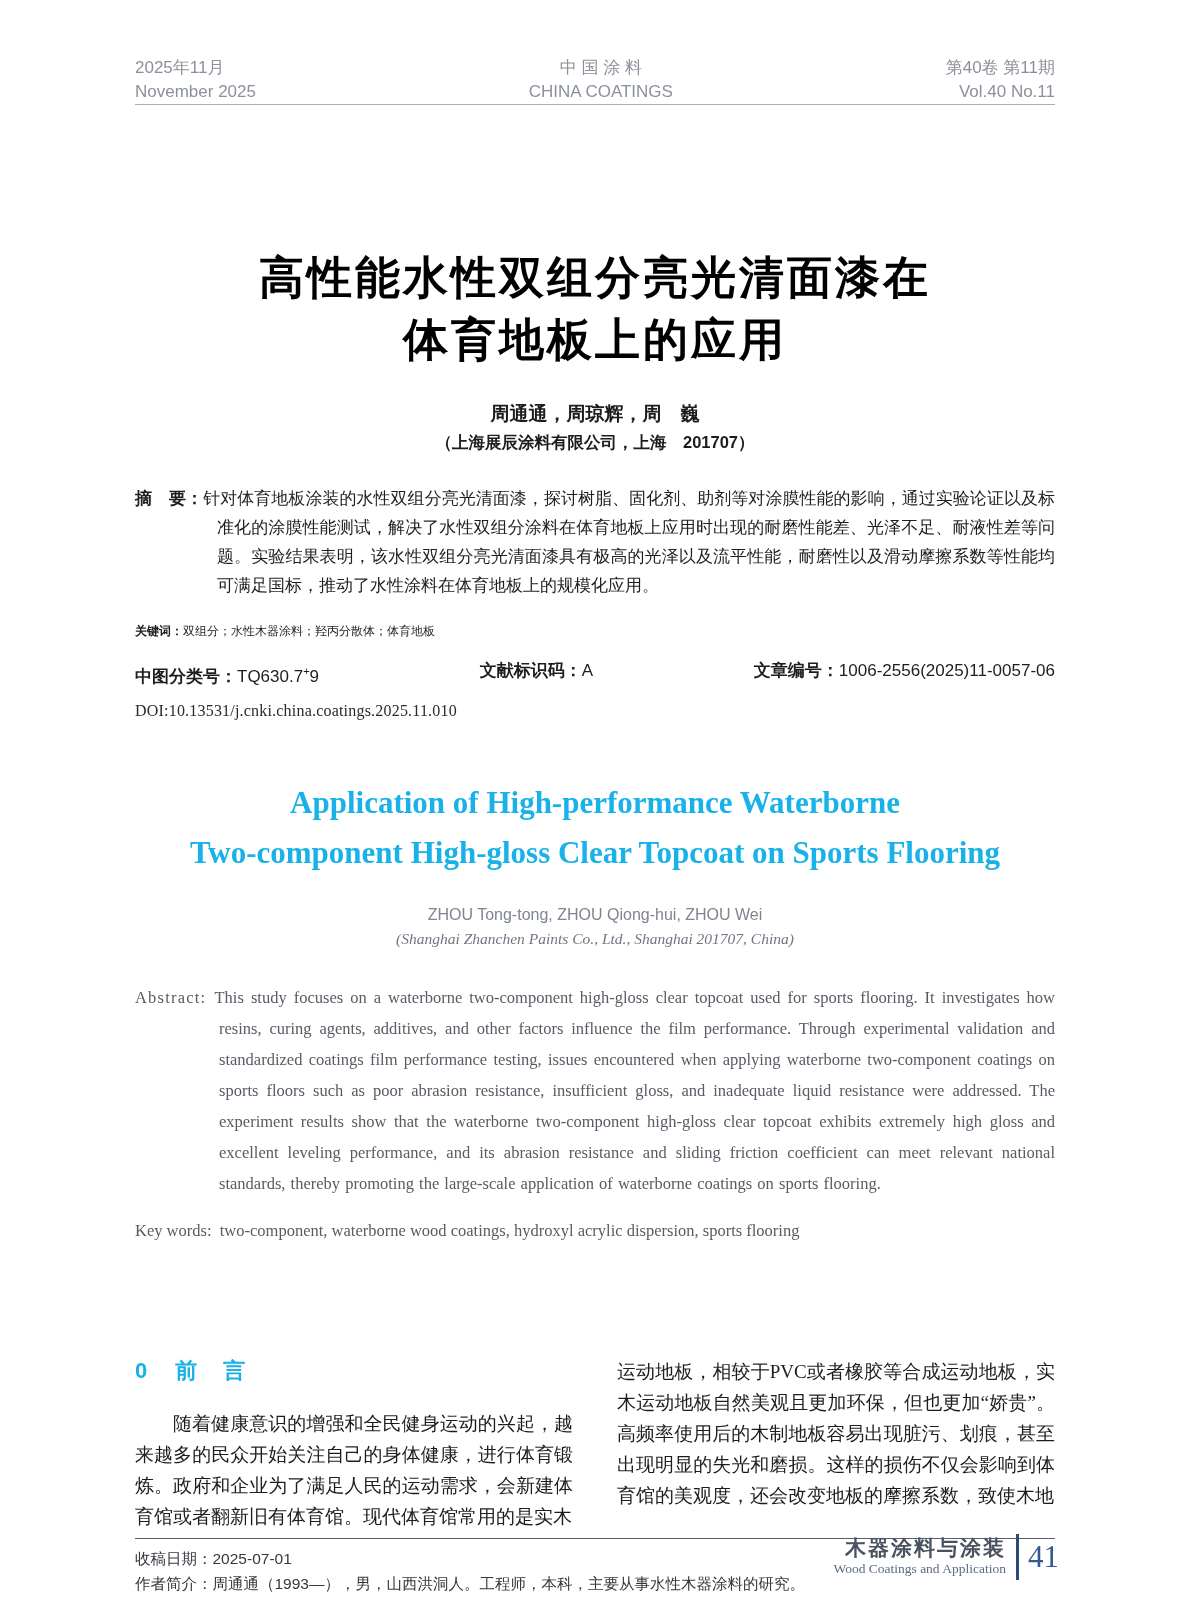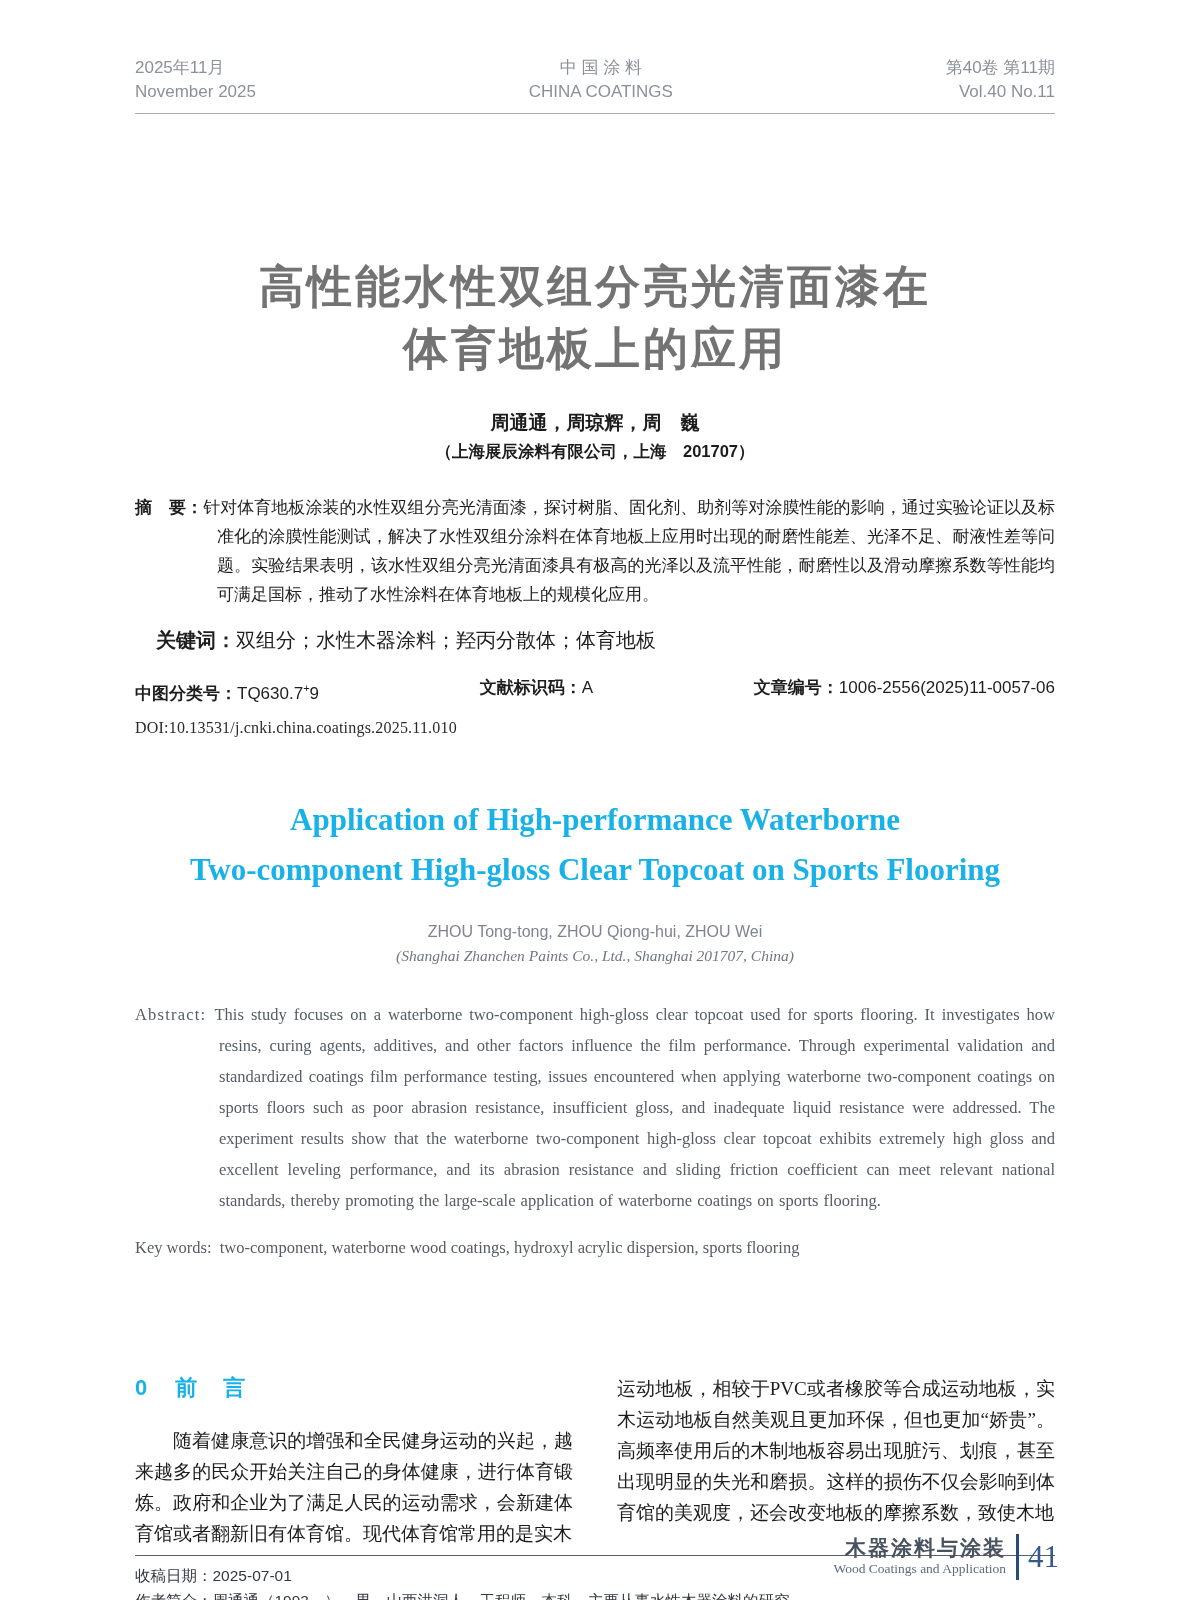--- a/index.html
+++ b/index.html
@@ -7,42 +7,42 @@
     width:1187px;height:1600px;position:relative;background:#ffffff;
     font-family:"Liberation Sans",sans-serif;color:#222;overflow:hidden;
     -webkit-font-smoothing:antialiased;
   }
   .content{padding:56px 132px 0 135px;}
 
   
   .page-header{
     display:flex;justify-content:space-between;align-items:flex-end;
     color:#8b919b;font-size:17px;line-height:24px;
-    border-bottom:1.5px solid #a8aeb6;padding-bottom:9px;
+    border-bottom:1.5px solid #a8aeb6;
   }
   .ph-col{white-space:nowrap;}
   .ph-center{text-align:center;}
   .ph-right{text-align:right;}
 
   
   .cn-title{
-    margin-top:142px;text-align:center;color:#737373;
+    margin-top:142px;text-align:center;color:#000000;
     font-weight:bold;font-size:45px;line-height:62px;letter-spacing:3px;
     font-family:"Liberation Sans",sans-serif;
   }
   .cn-authors{margin-top:26px;text-align:center;font-size:19px;font-weight:bold;color:#1c1c1c;}
   .cn-affiliation{margin-top:5px;text-align:center;font-size:16.5px;font-weight:600;color:#1c1c1c;}
 
   
   .abs-cn{
     margin-top:30px;font-size:17px;line-height:29px;color:#1e1e1e;
     text-align:justify;padding-left:82px;text-indent:-82px;
   }
   .abs-cn .lbl{font-weight:bold;}
-  .kw-cn{margin-top:1px;font-size:20px;line-height:29px;color:#1e1e1e;margin-left:21px;}
+  .kw-cn{margin-top:1px;font-size:12px;line-height:29px;color:#1e1e1e;}
   .kw-cn .lbl{font-weight:bold;}
   .clc-row{
     margin-top:8px;display:flex;justify-content:space-between;
     font-size:17px;line-height:26px;color:#1e1e1e;
   }
   .clc-row .lbl{font-weight:bold;}
   .clc-row sup{font-size:11px;}
   .doi-line{
     margin-top:12px;font-family:"Liberation Serif",serif;
     font-size:16px;color:#2a2a2a;letter-spacing:0.2px;

